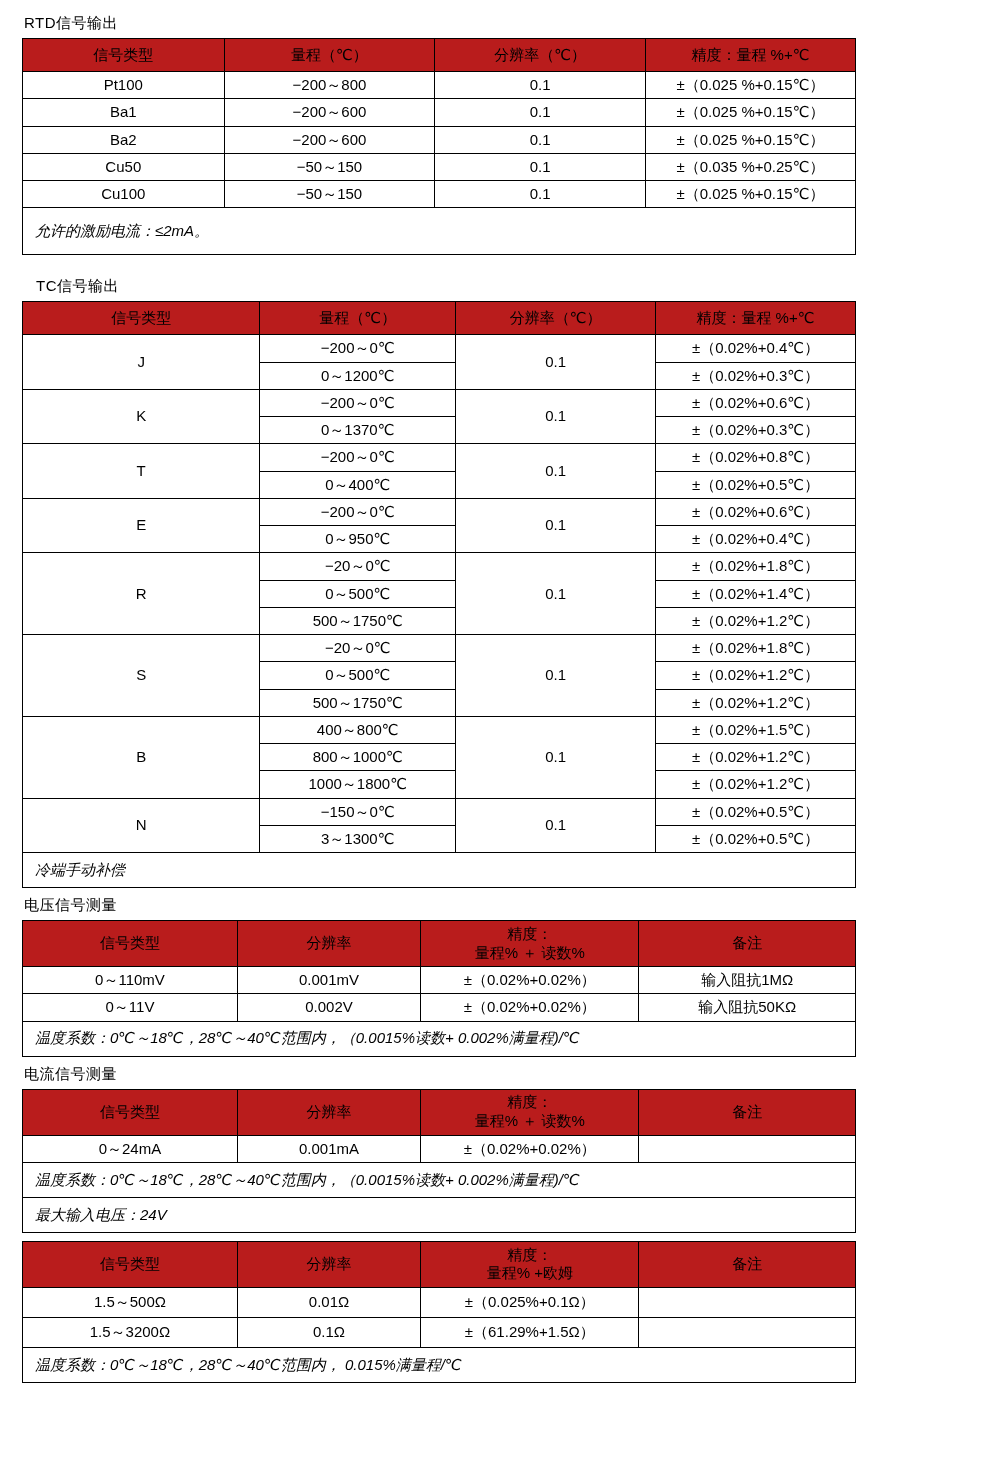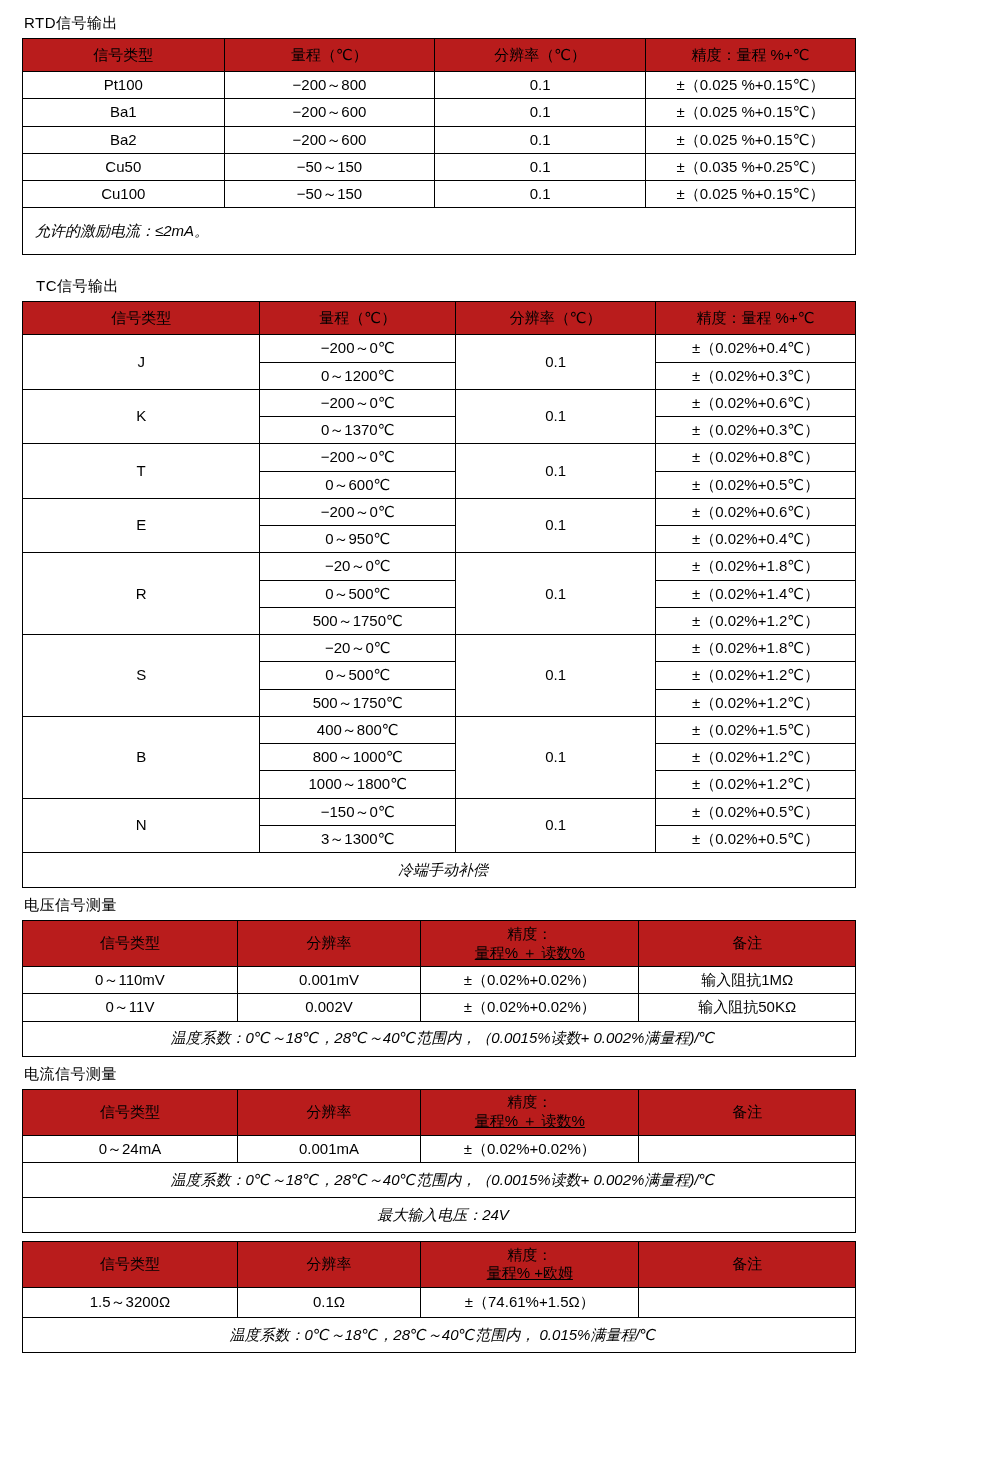--- a/index.html
+++ b/index.html
@@ -54,27 +54,26 @@
   }
   .note-cell {
     text-align: left;
     padding-left: 12px;
     height: 40px;
     font-size: 15px;
     font-style: italic;
   }
   .note-cell.small {
     height: 28px;
-    text-align: center;
   }
   .hdr2 {
     line-height: 1.25;
   }
   .hdr2 .l1 { display:block; }
-  .hdr2 .l2 { display:block;text-decoration:underline; }
+  .hdr2 .l2 { display:block; }
   .rtd-col1 { width: 24.2%; }
   .rtd-col2 { width: 25.3%; }
   .rtd-col3 { width: 25.3%; }
   .rtd-col4 { width: 25.2%; }
   .tc-col1 { width: 28.5%; }
   .tc-col2 { width: 23.5%; }
   .tc-col3 { width: 24.0%; }
   .tc-col4 { width: 24.0%; }
   .v-col1 { width: 25.8%; }
   .v-col2 { width: 22.0%; }
@@ -188,21 +187,21 @@
           <td>±（0.02%+0.3℃）</td>
         </tr>
 
         <tr class="row-h">
           <td rowspan="2">T</td>
           <td>−200～0℃</td>
           <td rowspan="2">0.1</td>
           <td>±（0.02%+0.8℃）</td>
         </tr>
         <tr class="row-h">
-          <td>0～600℃</td>
+          <td>0～400℃</td>
           <td>±（0.02%+0.5℃）</td>
         </tr>
 
         <tr class="row-h">
           <td rowspan="2">E</td>
           <td>−200～0℃</td>
           <td rowspan="2">0.1</td>
           <td>±（0.02%+0.6℃）</td>
         </tr>
         <tr class="row-h">
@@ -363,23 +362,29 @@
           <td>分辨率</td>
           <td class="hdr2">
             <span class="l1">精度：</span>
             <span class="l2">量程% +欧姆</span>
           </td>
           <td>备注</td>
         </tr>
       </thead>
       <tbody>
         <tr class="row-h2">
+          <td>1.5～500Ω</td>
+          <td>0.01Ω</td>
+          <td>±（0.025%+0.1Ω）</td>
+          <td></td>
+        </tr>
+        <tr class="row-h2">
           <td>1.5～3200Ω</td>
           <td>0.1Ω</td>
-          <td>±（74.61%+1.5Ω）</td>
+          <td>±（61.29%+1.5Ω）</td>
           <td></td>
         </tr>
         <tr>
           <td class="note-cell small" colspan="4">温度系数：0℃～18℃，28℃～40℃范围内，  0.015%满量程/℃</td>
         </tr>
       </tbody>
     </table>
   </div>
 
 </div>

